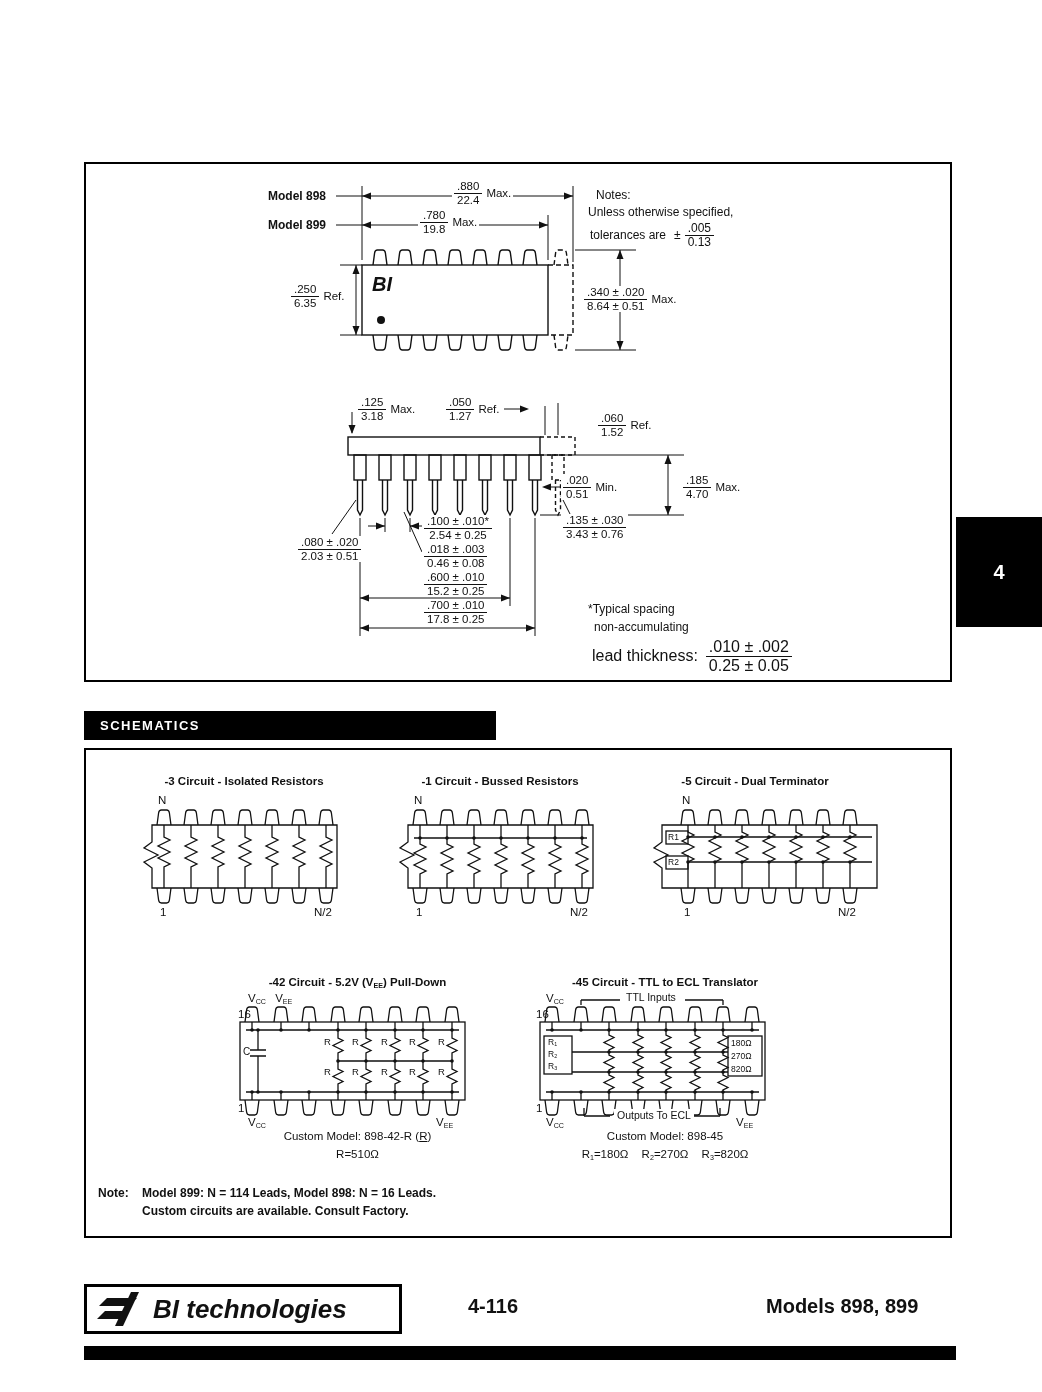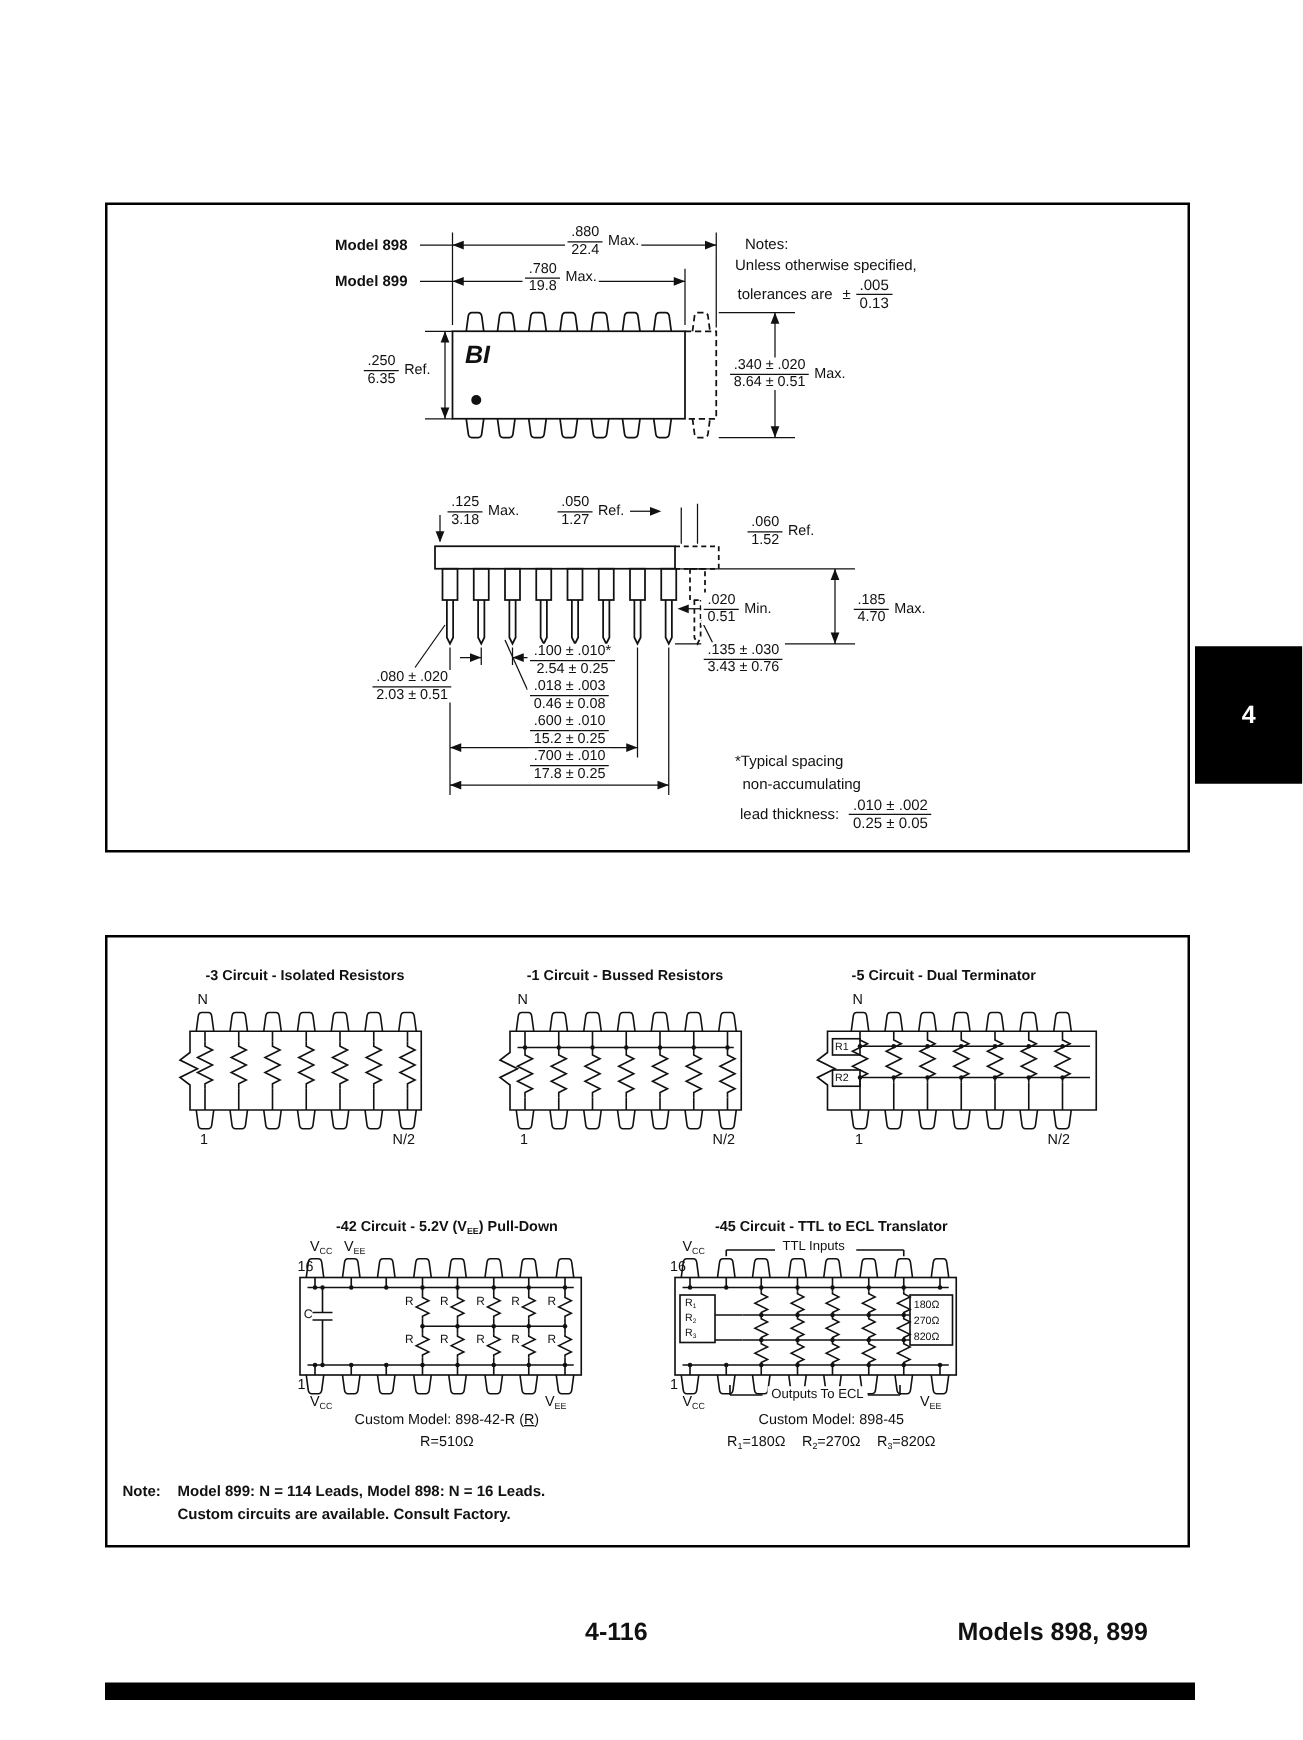--- a/index.html
+++ b/index.html
@@ -154,20 +154,23 @@
         <use href="#col45" x="86"></use>
         <use href="#col45" x="114"></use>
       </g>
 </defs>
 </svg>
 
 <div class="page">
 
   <div class="panel" style="top:162px;height:520px"></div>
 
+  <div class="secbar" style="top:711px">
+    <span>SCHEMATICS</span>
+  </div>
   <div class="panel" style="top:748px;height:490px"></div>
 
   <div class="sidetab">
     <span>4</span>
   </div>
 
   <svg class="layer" style="left:84px;top:162px" width="868" height="520" viewBox="0 0 868 520">
     <g stroke="#111" fill="none" stroke-width="1.4">
       <rect x="278" y="103" width="186" height="70"></rect>
       <use href="#pins7o" transform="translate(296,88)"></use>
@@ -342,21 +345,21 @@
   </div>
   <div class="dim" style="left:296px;top:536px">
     <span class="frac">
         <span class="fr-top">.080 ± .020</span>
         <span class="fr-bot">2.03 ± 0.51</span>
       </span>
   </div>
 
   <div class="lbl" style="left:588px;top:602px;font-size:12px">*Typical spacing</div>
   <div class="lbl" style="left:594px;top:620px;font-size:12px">non-accumulating</div>
-  <div class="dim nobg" style="left:590px;top:638px;gap:8px;font-size:12px">
+  <div class="dim nobg" style="left:590px;top:638px;gap:8px;font-size:16px">
     <span>lead thickness:</span>
     <span class="frac">
         <span class="fr-top">.010 ± .002</span>
         <span class="fr-bot">0.25 ± 0.05</span>
       </span>
   </div>
 
   <svg class="layer" style="left:84px;top:748px" width="868" height="490" viewBox="0 0 868 490">
     <g stroke="#111" fill="none" stroke-width="1.3">
 
@@ -489,17 +492,28 @@
   <div class="lbl ctr" style="left:540px;top:1148px;width:250px">
     <span>R</span><span class="sb">1</span><span>=180Ω</span>
     <span style="margin-left:10px">R</span><span class="sb">2</span><span>=270Ω</span>
     <span style="margin-left:10px">R</span><span class="sb">3</span><span>=820Ω</span>
   </div>
 
   <div class="lbl b" style="left:98px;top:1186px;font-size:12px">Note:</div>
   <div class="lbl b" style="left:142px;top:1186px;font-size:12px">Model 899: N = 114 Leads, Model 898: N = 16 Leads.</div>
   <div class="lbl b" style="left:142px;top:1204px;font-size:12px">Custom circuits are available.  Consult Factory.</div>
 
+  <div class="logobox">
+    <svg width="46" height="34" viewBox="0 0 46 34">
+      <path d="M10,6 H40 L32,14 H2 Z" fill="#111"></path>
+      <path d="M8,19 H30 L22,27 H0 Z" fill="#111"></path>
+      <path d="M34,0 H42 L26,34 H18 Z" fill="#111"></path>
+    </svg>
+    <div class="brand">
+      <span>BI</span>
+      <span>technologies</span>
+    </div>
+  </div>
   <div class="lbl b" style="left:468px;top:1294px;font-size:20px">4-116</div>
   <div class="lbl b" style="left:766px;top:1294px;font-size:20px">Models 898, 899</div>
   <div class="bbar"></div>
 
 </div>
 
 </body></html>

